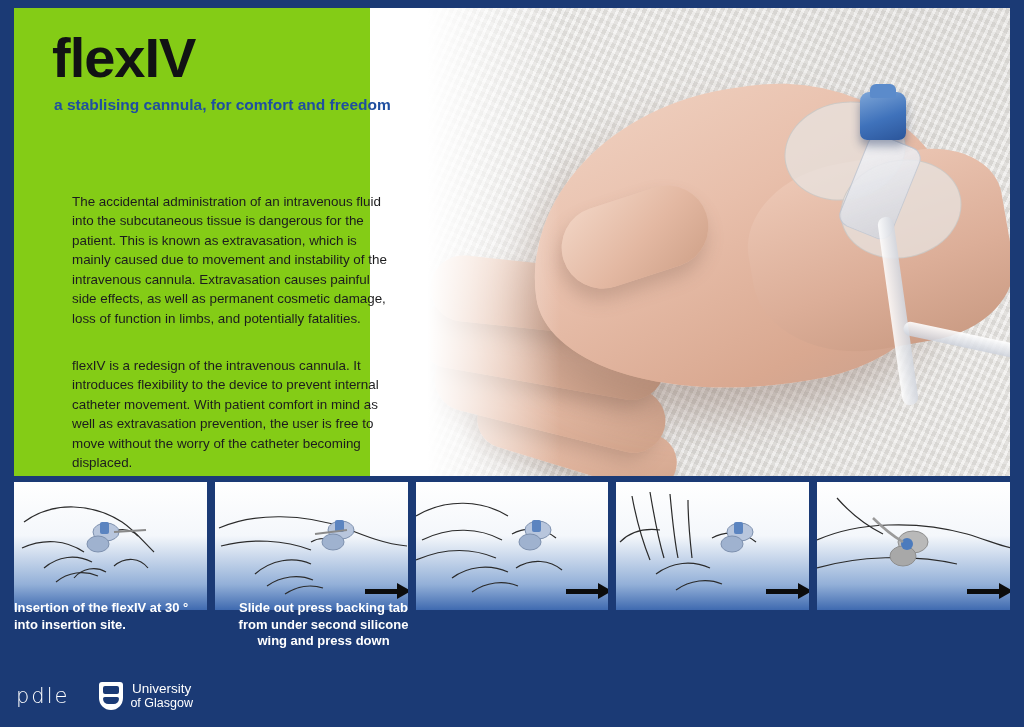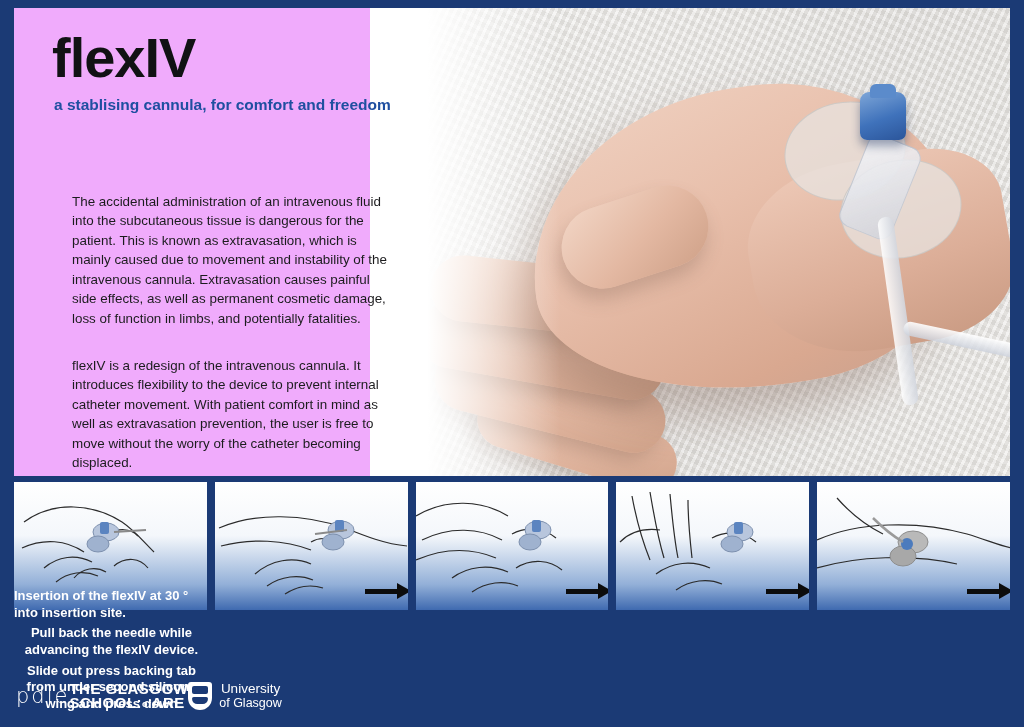--- a/index.html
+++ b/index.html
@@ -13,21 +13,21 @@
     position:relative;
     width:1024px;height:727px;
     background:#1b3a75;
     overflow:hidden;
   }
   
   .top-panel{
     position:absolute;
     left:14px; top:8px;
     width:996px; height:468px;
-    background:#f0abfc;
+    background:#84cc16;
     overflow:hidden;
   }
   
   .photo{
     position:absolute;
     right:0; top:0;
     width:640px; height:468px;
     background:
       radial-gradient(ellipse 300px 200px at 70% 30%, rgba(236,214,203,0.0) 0%, rgba(236,214,203,0) 60%),
       linear-gradient(120deg,#efefed 0%,#e8e6e3 35%,#dedcd9 60%,#e9e7e4 100%);
@@ -150,34 +150,34 @@
   .arrow{
     position:absolute;
     bottom:14px;
     width:46px;height:10px;
   }
   .arrow .shaft{position:absolute;left:0;top:3px;width:34px;height:5px;background:#0c0c0c;}
   .arrow .head{position:absolute;left:32px;top:-3px;width:0;height:0;
     border-top:8px solid transparent;border-bottom:8px solid transparent;border-left:14px solid #0c0c0c;}
   
   .captions{
-    position:absolute;left:14px;top:588px;width:996px;height:70px;
-    display:flex;gap:4px;flex-direction:column;
+    position:absolute;left:14px;top:600px;width:996px;height:70px;
+    display:flex;gap:17px;
   }
   .caption{
     width:195px;
     font-size:13px;line-height:1.28;color:#ffffff;font-weight:600;
   }
   .c1{text-align:left;}
   .c2,.c3,.c4{text-align:center;}
   .c5{text-align:center;}
   
   .footer{
     position:absolute;left:16px;bottom:14px;height:34px;
-    display:flex;align-items:center;margin-top:44px;
+    display:flex;align-items:center;gap:30px;margin-top:44px;
   }
   .logo-pdle{
     color:#ffffff;font-size:21px;font-weight:300;letter-spacing:2px;
     font-family:"DejaVu Sans", sans-serif;
   }
   .logo-gsa{
     color:#ffffff;font-weight:bold;font-size:15px;line-height:.95;letter-spacing:.5px;
   }
   .logo-gsa .l2{display:block;}
   .logo-gsa .l2 .of{font-size:9px;vertical-align:middle;}
@@ -333,33 +333,26 @@
       </svg>
       <div class="arrow" style="left:150px;">
         <div class="shaft"></div>
           <div class="head"></div>
       </div>
     </div>
   </div>
 
   <div class="captions">
     <div class="caption c1">Insertion of the flexIV at 30 ° into insertion site.</div>
-    <div class="caption c2">Pull back the needle while advancing the flexIV device.</div>
     <div class="caption c4">Slide out press backing tab from under second silicone wing and press down</div>
   </div>
 
   <div class="footer">
     <div class="logo-pdle">pdle</div>
 
-    <div class="logo-gsa">
-      <span>THE GLASGOW</span>
-      <span class="l2">
-        <span>SCHOOL:</span><span class="of">of</span><span>ARE</span>
-      </span>
-    </div>
 
     <div class="logo-uofg">
       <div class="crest"></div>
       <div class="uofg-text">
         <span class="big">University</span>
         <span>of Glasgow</span>
       </div>
     </div>
   </div>
 

